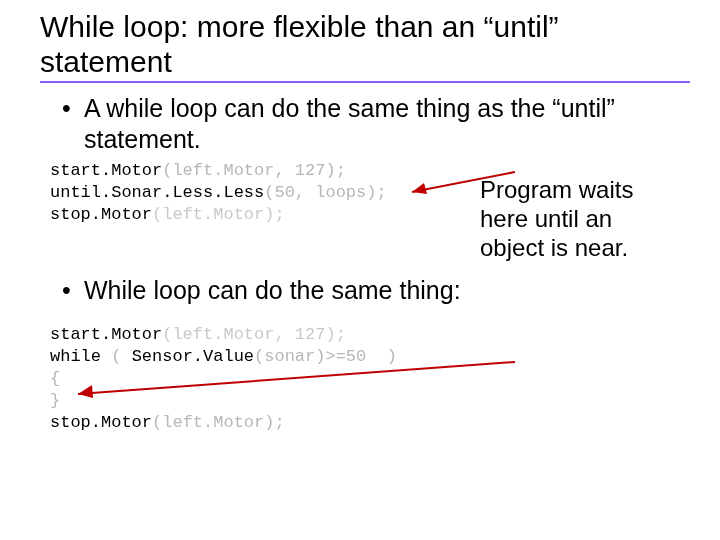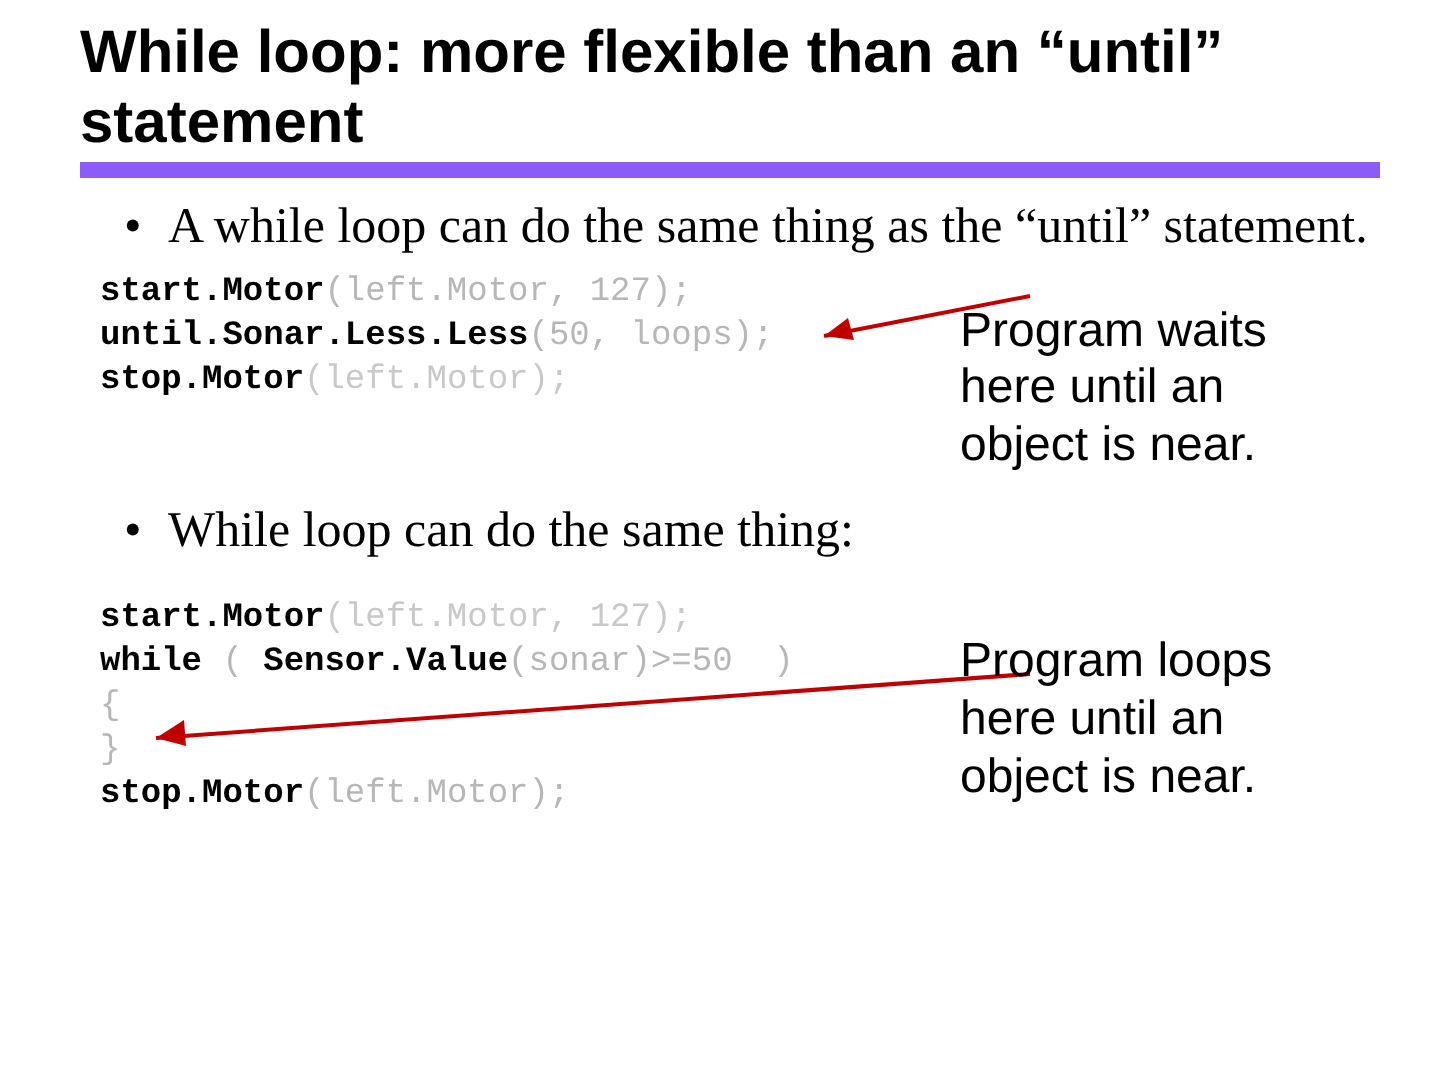--- a/index.html
+++ b/index.html
@@ -10,31 +10,30 @@
     font-family: Arial, Helvetica, sans-serif;
     background: #fff;
     color: #000;
     overflow: hidden;
   }
   .slide {
     padding: 10px 30px 10px 40px;
   }
   .title {
     font-size: 30px;
-    font-weight: 700;
+    font-weight: 400;
     line-height: 1.15;
     margin: 0 0 6px 0;
-    border-bottom: 8px solid #8b5cf6;
+    border-bottom: 2px solid #8b5cf6;
     padding-bottom: 2px;
   }
   ul.bullets {
     list-style: none;
     margin: 10px 0 0 0;
     padding: 0 0 0 22px;
-    font-family: Liberation Serif, serif;
   }
   ul.bullets > li {
     font-size: 25px;
     line-height: 1.22;
     margin-bottom: 6px;
     position: relative;
     padding-left: 22px;
   }
   ul.bullets > li::before {
     content: "•";
@@ -54,21 +53,21 @@
   }
   .code {
     font-family: "Courier New", monospace;
     font-size: 17px;
     line-height: 1.3;
     white-space: pre;
     position: absolute;
     left: 0;
     top: 0;
   }
-  .code .kw { font-weight: bold; }
+  .code .kw { font-weight: normal; }
   .code .fade { color: #b7b7b7; }
   .code .fade2 { color: #c9c9c9; }
   .callout {
     position: absolute;
     font-size: 24px;
     line-height: 1.2;
     right: 10px;
   }
   .callout1 { top: 16px; width: 200px; }
   .callout2 { top: 0; width: 200px; }
@@ -110,16 +109,15 @@
 <span class="kw">while</span><span class="fade"> ( </span><span class="kw">Sensor.Value</span><span class="fade">(sonar)&gt;=50  )</span>
 <span class="fade">{</span>
 <span class="fade">}</span>
 <span class="kw">stop.Motor</span><span class="fade">(left.Motor);</span></div>
 
     <svg class="arrow-svg" style="left:10px; top:30px; width:460px; height:50px;" viewBox="0 0 460 50">
       <line x1="455" y1="8" x2="18" y2="40" stroke="#c00000" stroke-width="2"></line>
       <polygon points="18,40 32,31 33,44" fill="#c00000"></polygon>
     </svg>
 
-    <div class="callout callout2" style="top:18px;">Program loops here until an object is near.</div>
   </div>
 
 </div>
 
 </body></html>

